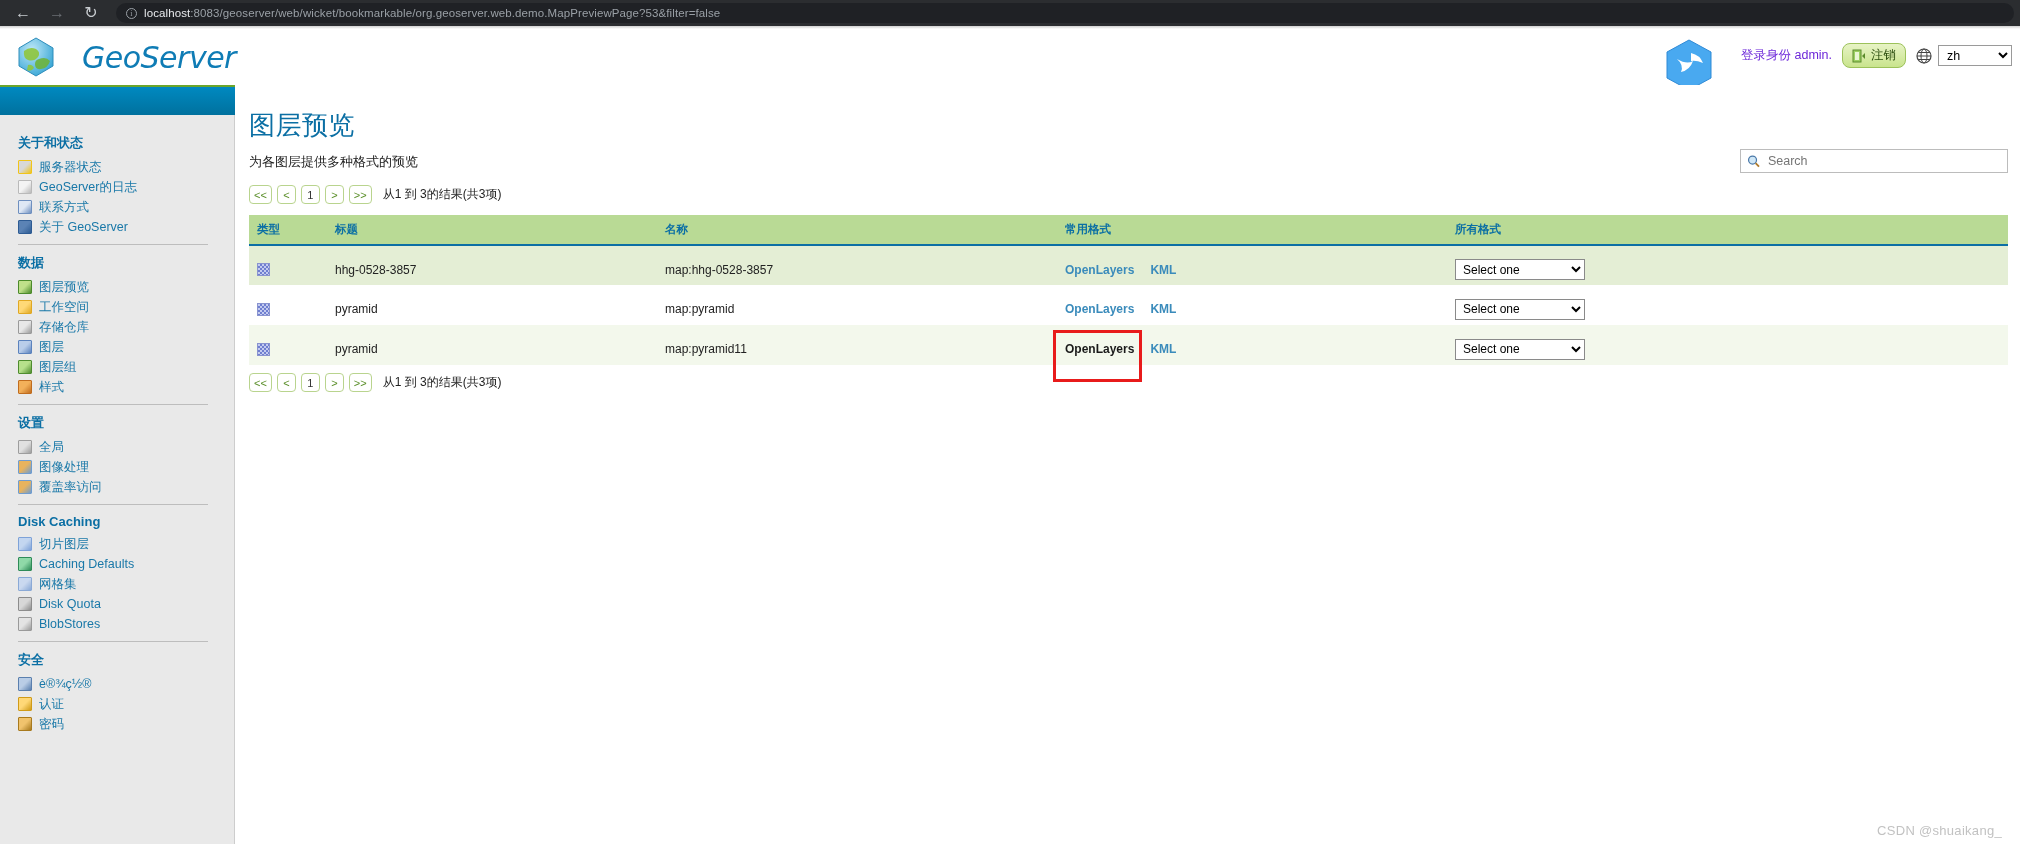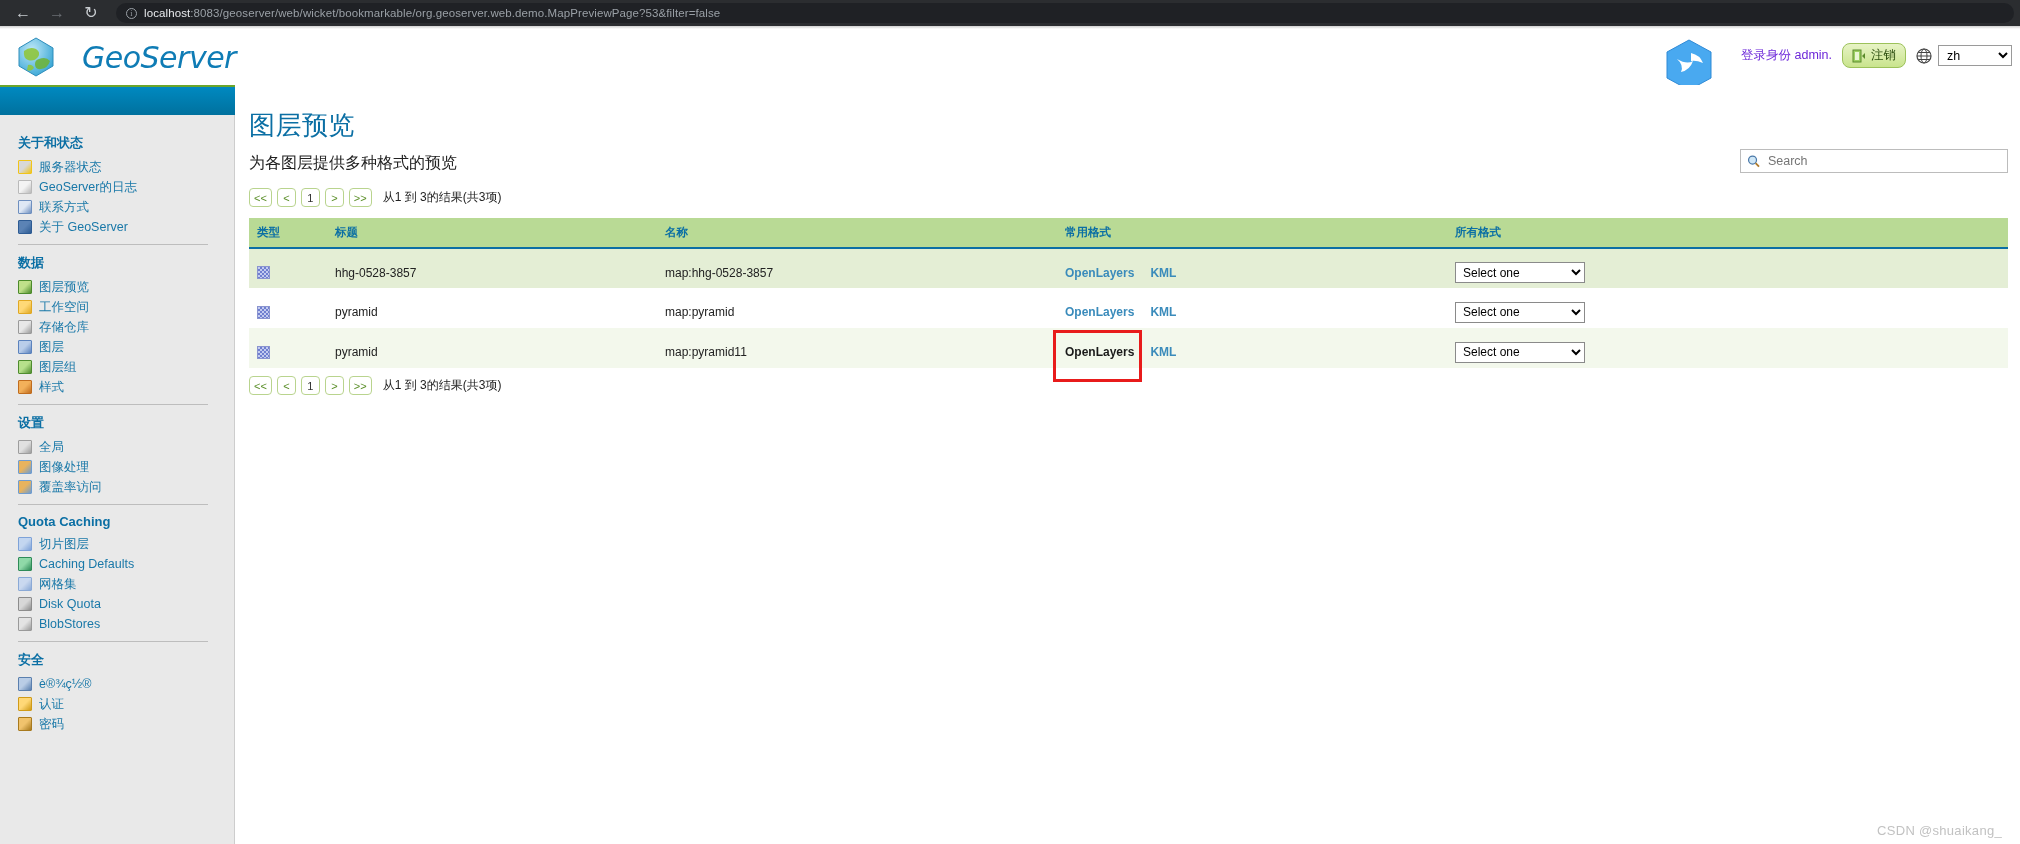--- a/index.html
+++ b/index.html
@@ -103,21 +103,21 @@
   }
   #panel {
     position:absolute; left:0px; top:9px; right:0; bottom:0;
     background:#fff; border-top-left-radius:12px;
     padding: 8px 0 0 14px;
   }
   #page-title {
     font-size:26px; color:#0B6FA4; font-weight:normal;
     margin: 6px 0 10px 0; letter-spacing:0.5px;
   }
-  #page-sub { font-size:16px; color:#222; margin-bottom:14px; }
+  #page-sub { font-size:13px; color:#222; margin-bottom:14px; }
 
   .pager { display:flex; align-items:center; gap:5px; font-size:12px; color:#222; }
   .pg-btn {
     min-width:19px; height:19px; padding:0 4px;
     border:1px solid #b9d48e; border-radius:4px; background:#fff;
     color:#5b8f2a; font-size:11px; display:flex; align-items:center; justify-content:center;
     cursor:pointer;
   }
   .pg-btn.num { color:#333; }
   .pg-text { margin-left:6px; font-size:12px; color:#222; }
@@ -300,21 +300,21 @@
             <span class="sb-ico" style="background: linear-gradient(135deg, rgb(232, 179, 94) 0%, rgb(232, 179, 94) 48%, rgb(111, 156, 207) 100%); border: 1px solid rgb(111, 156, 207);"></span>
             <span class="lbl">图像处理</span>
           </div>
           <div class="sb-item">
             <span class="sb-ico" style="background: linear-gradient(135deg, rgb(232, 179, 94) 0%, rgb(232, 179, 94) 48%, rgb(111, 156, 207) 100%); border: 1px solid rgb(111, 156, 207);"></span>
             <span class="lbl">覆盖率访问</span>
           </div>
           <div class="sb-rule"></div>
         </div>
         <div class="sb-group">
-          <div class="sb-title">Quota Caching</div>
+          <div class="sb-title">Disk Caching</div>
           <div class="sb-item">
             <span class="sb-ico" style="background: linear-gradient(135deg, rgb(195, 214, 240) 0%, rgb(195, 214, 240) 48%, rgb(126, 162, 216) 100%); border: 1px solid rgb(126, 162, 216);"></span>
             <span class="lbl">切片图层</span>
           </div>
           <div class="sb-item">
             <span class="sb-ico" style="background: linear-gradient(135deg, rgb(143, 217, 168) 0%, rgb(143, 217, 168) 48%, rgb(46, 139, 87) 100%); border: 1px solid rgb(46, 139, 87);"></span>
             <span class="lbl">Caching Defaults</span>
           </div>
           <div class="sb-item">
             <span class="sb-ico" style="background: linear-gradient(135deg, rgb(201, 216, 239) 0%, rgb(201, 216, 239) 48%, rgb(138, 169, 214) 100%); border: 1px solid rgb(138, 169, 214);"></span>

